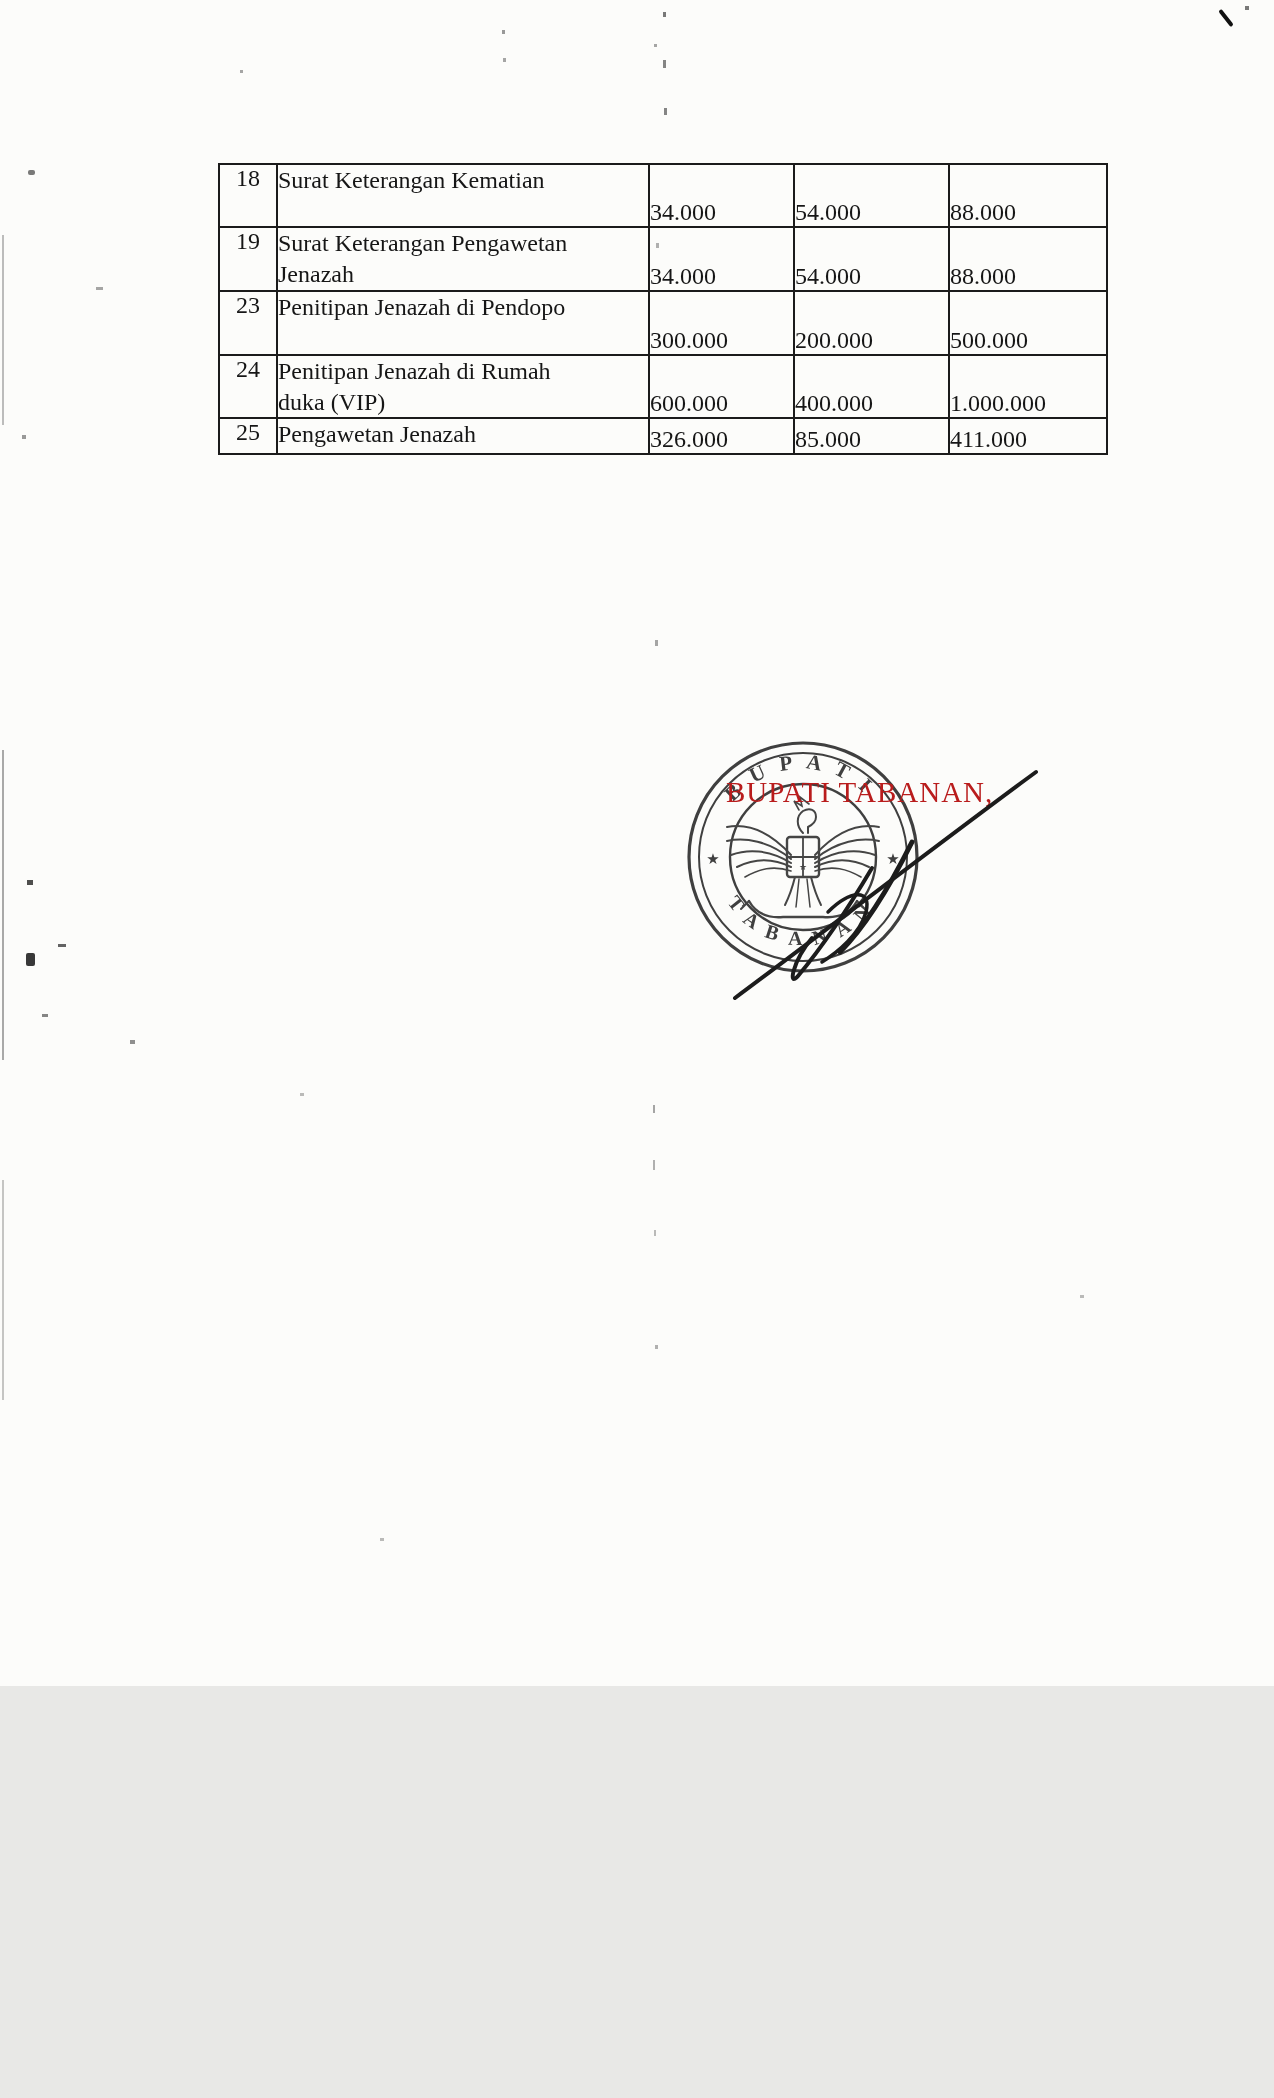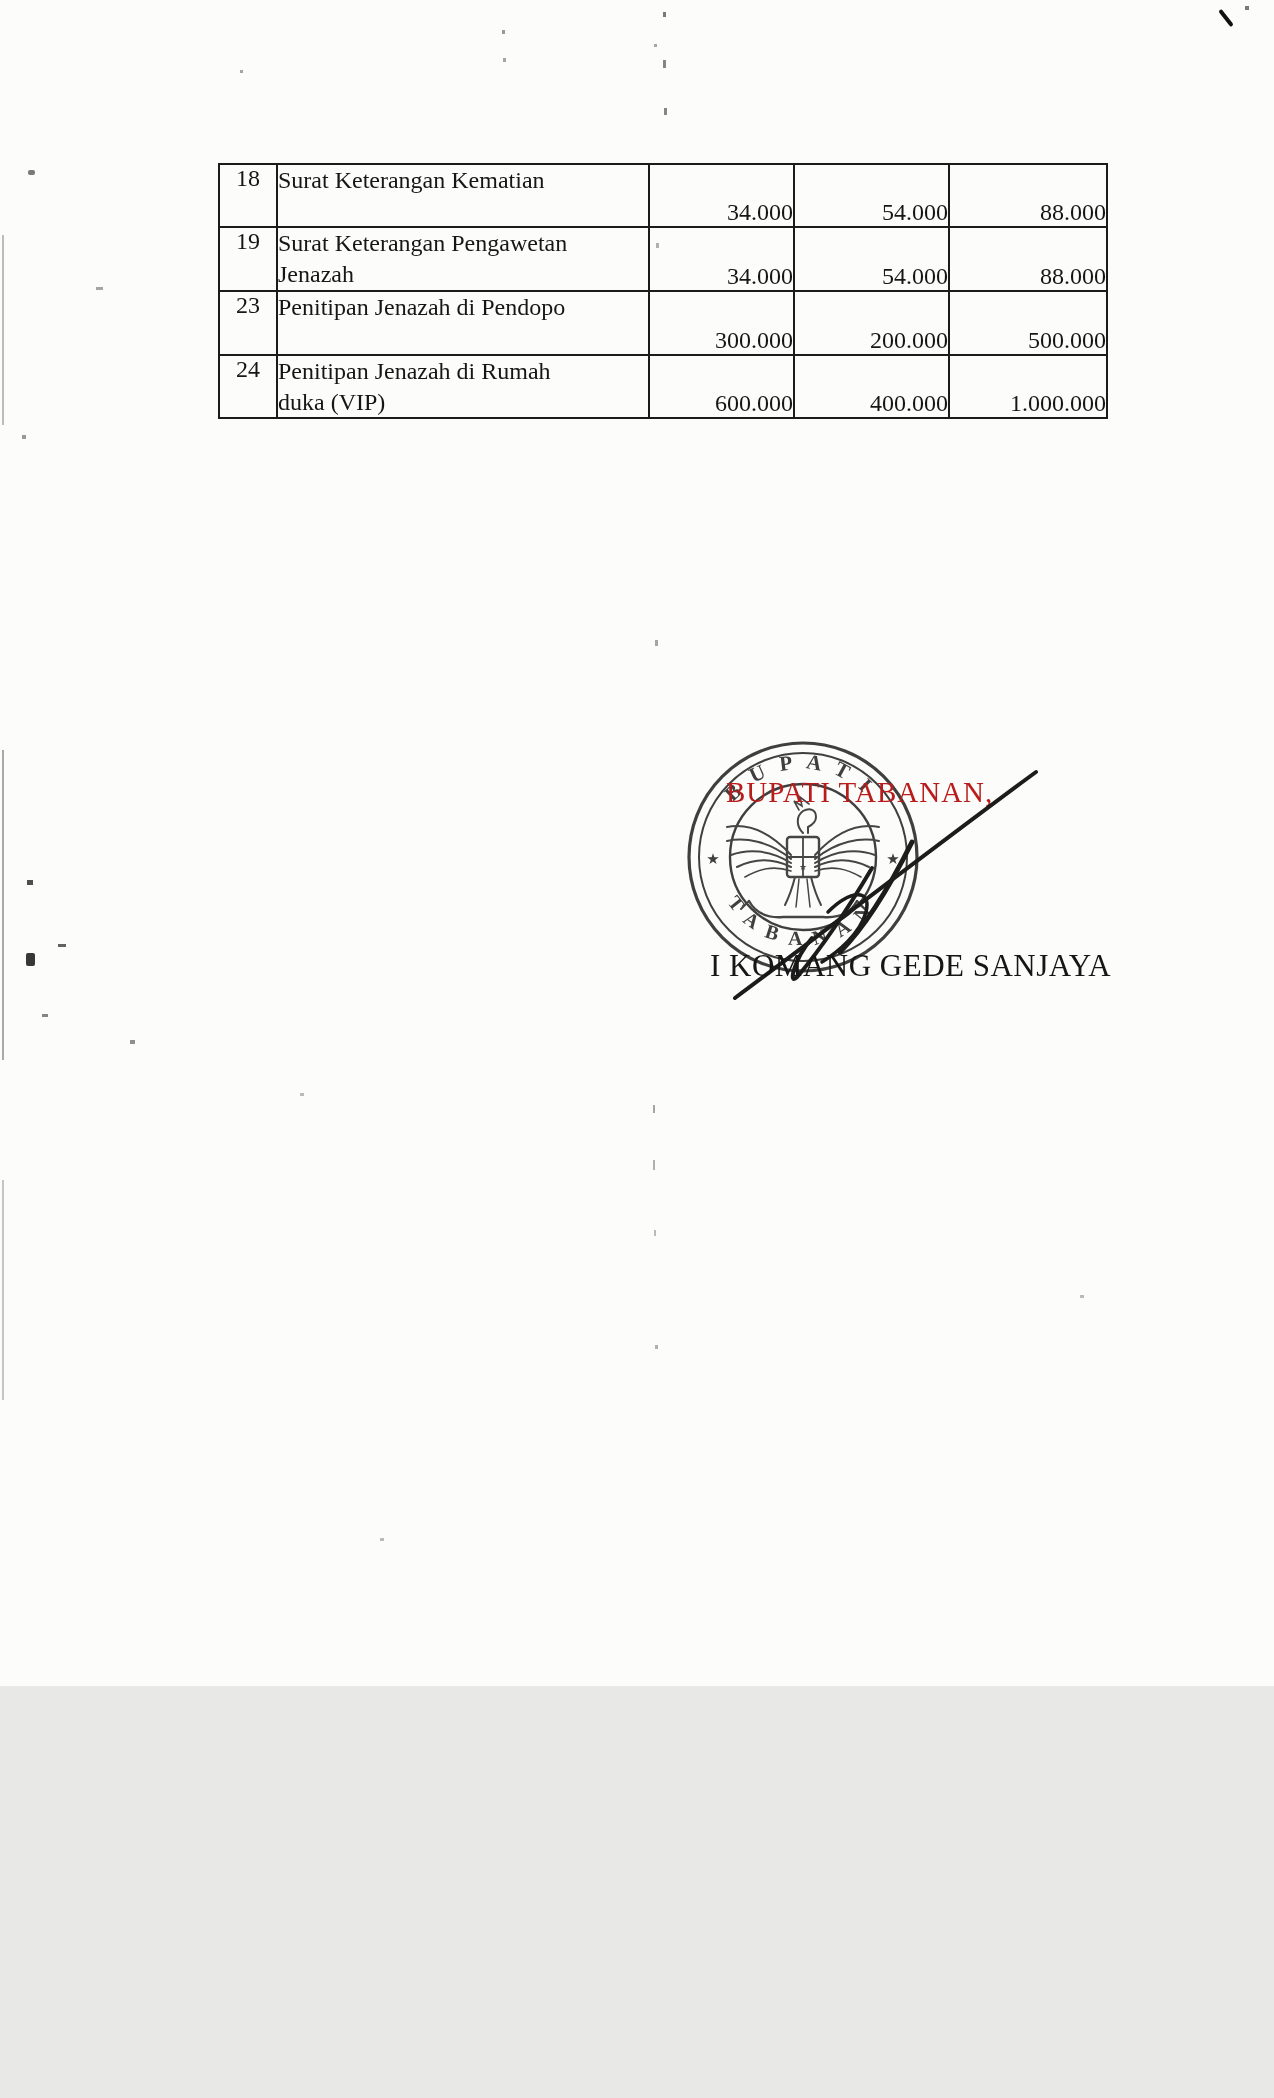--- a/index.html
+++ b/index.html
@@ -29,21 +29,20 @@
     text-align:center;
     vertical-align:top;
     padding-top:3px;
   }
   td.desc{
     vertical-align:top;
     padding:3px 8px 0 12px;
     line-height:1.28;
   }
   td.val{
-    text-align:right;
     vertical-align:bottom;
     padding:0 9px 5px 0;
   }
   
   .sig-title{
     position:absolute;left:726px;top:776px;
     font-size:29px;letter-spacing:1px;
     color:#b91c1c;
     white-space:nowrap;
   }
@@ -117,20 +116,30 @@
       </tr>
       <tr style="height:63px">
         <td class="no">24</td>
         <td class="desc">
           <div>Penitipan Jenazah di Rumah</div>
           <div>duka (VIP)</div>
         </td>
         <td class="val">600.000</td>
         <td class="val">400.000</td>
         <td class="val">1.000.000</td>
+      </tr>
+      <tr style="height:36px">
+        <td class="no">25</td>
+        <td class="desc">
+          <div>Pengawetan Jenazah</div>
+          <div></div>
+        </td>
+        <td class="val">326.000</td>
+        <td class="val">85.000</td>
+        <td class="val">411.000</td>
       </tr>
     </tbody>
   </table>
 
   <svg class="seal-svg" width="240" height="240" viewBox="0 0 240 240">
     <g fill="none" stroke="#262626">
       <circle cx="120" cy="120" r="114" stroke-width="3.2"></circle>
       <circle cx="120" cy="120" r="104" stroke-width="2"></circle>
       <circle cx="120" cy="120" r="73" stroke-width="2.4"></circle>
     </g>
@@ -182,21 +191,20 @@
 
   <svg class="sign-svg" width="440" height="300" viewBox="640 730 440 300">
     <g fill="none" stroke="#1c1c1c" stroke-linecap="round">
       <path d="M735,998 C800,950 950,835 1036,772" stroke-width="4"></path>
       <path d="M912,842 C888,890 862,930 840,952" stroke-width="5"></path>
       <path d="M872,868 C846,912 818,952 798,976 C788,988 792,962 812,938" stroke-width="4"></path>
       <path d="M828,912 C850,890 872,888 866,912 C860,934 838,952 822,962" stroke-width="3.5"></path>
     </g>
   </svg>
 
-  <div class="sig-name">I KOMANG GEDE SANJAYA</div>
 
   <div class="tick" style="left:1224px;top:8px;"></div>
   <div class="speck" style="left:1245px;top:6px;width:4px;height:4px;opacity:.6"></div>
 
   <div class="edge-line" style="left:2px;top:235px;height:190px;opacity:.35"></div>
   <div class="edge-line" style="left:2px;top:750px;height:310px;opacity:.45"></div>
   <div class="edge-line" style="left:2px;top:1180px;height:220px;opacity:.3"></div>
   <div class="edge-line" style="left:2px;top:1880px;height:160px;opacity:.5"></div>
 
   <div class="dash-line" style="left:745px;top:2012px;width:525px;opacity:.85"></div>

